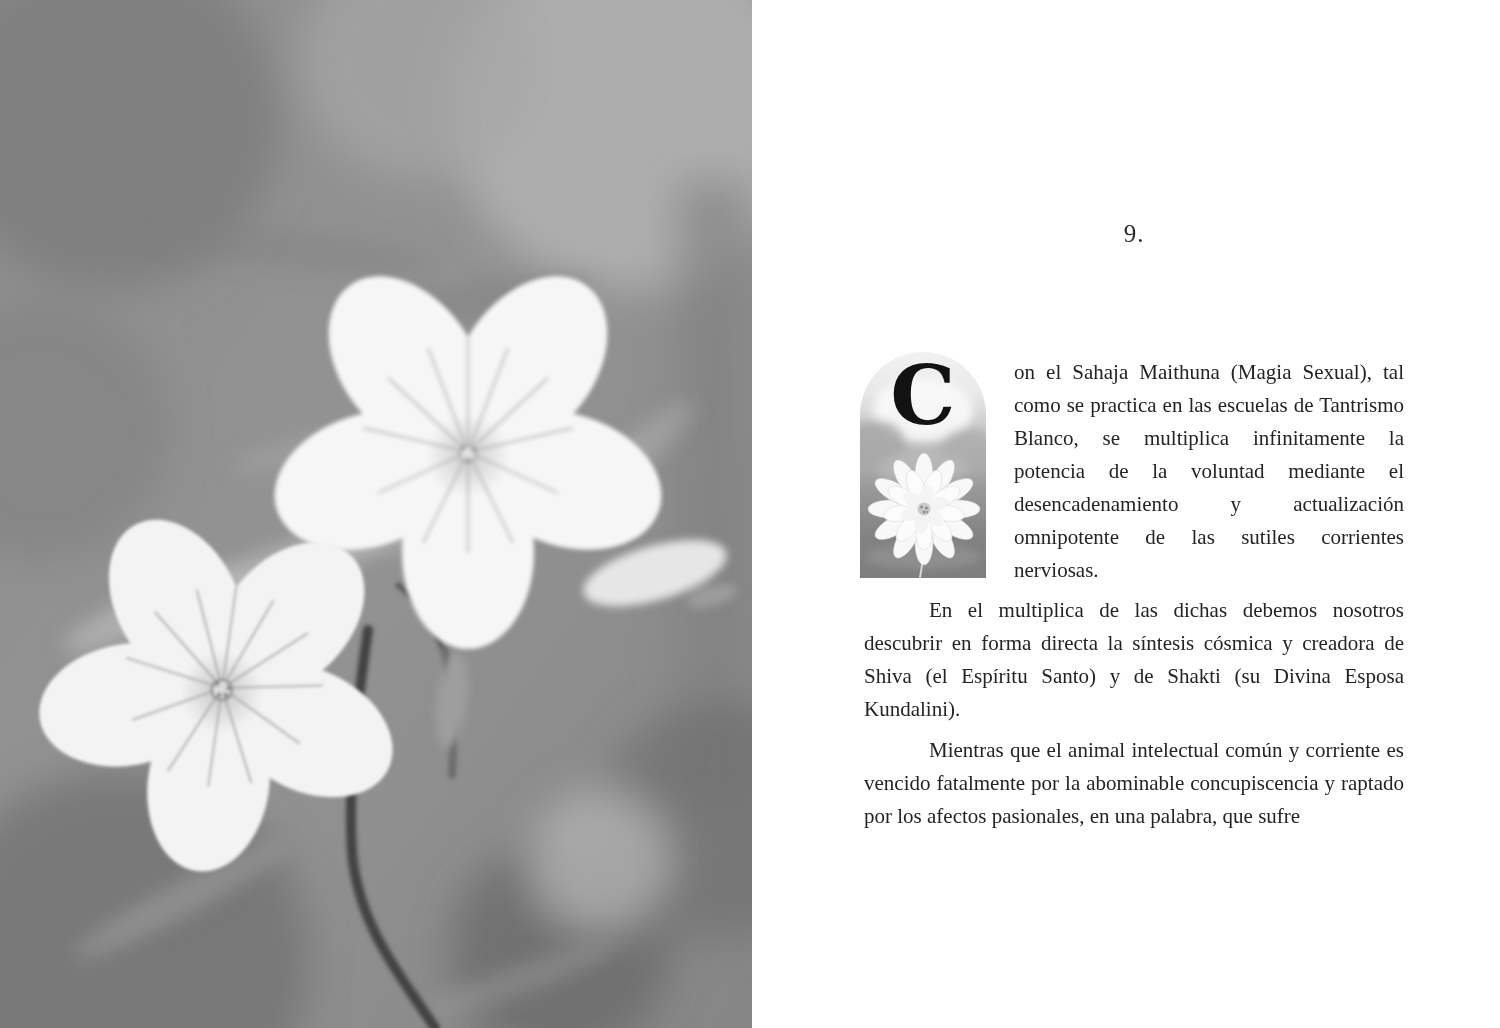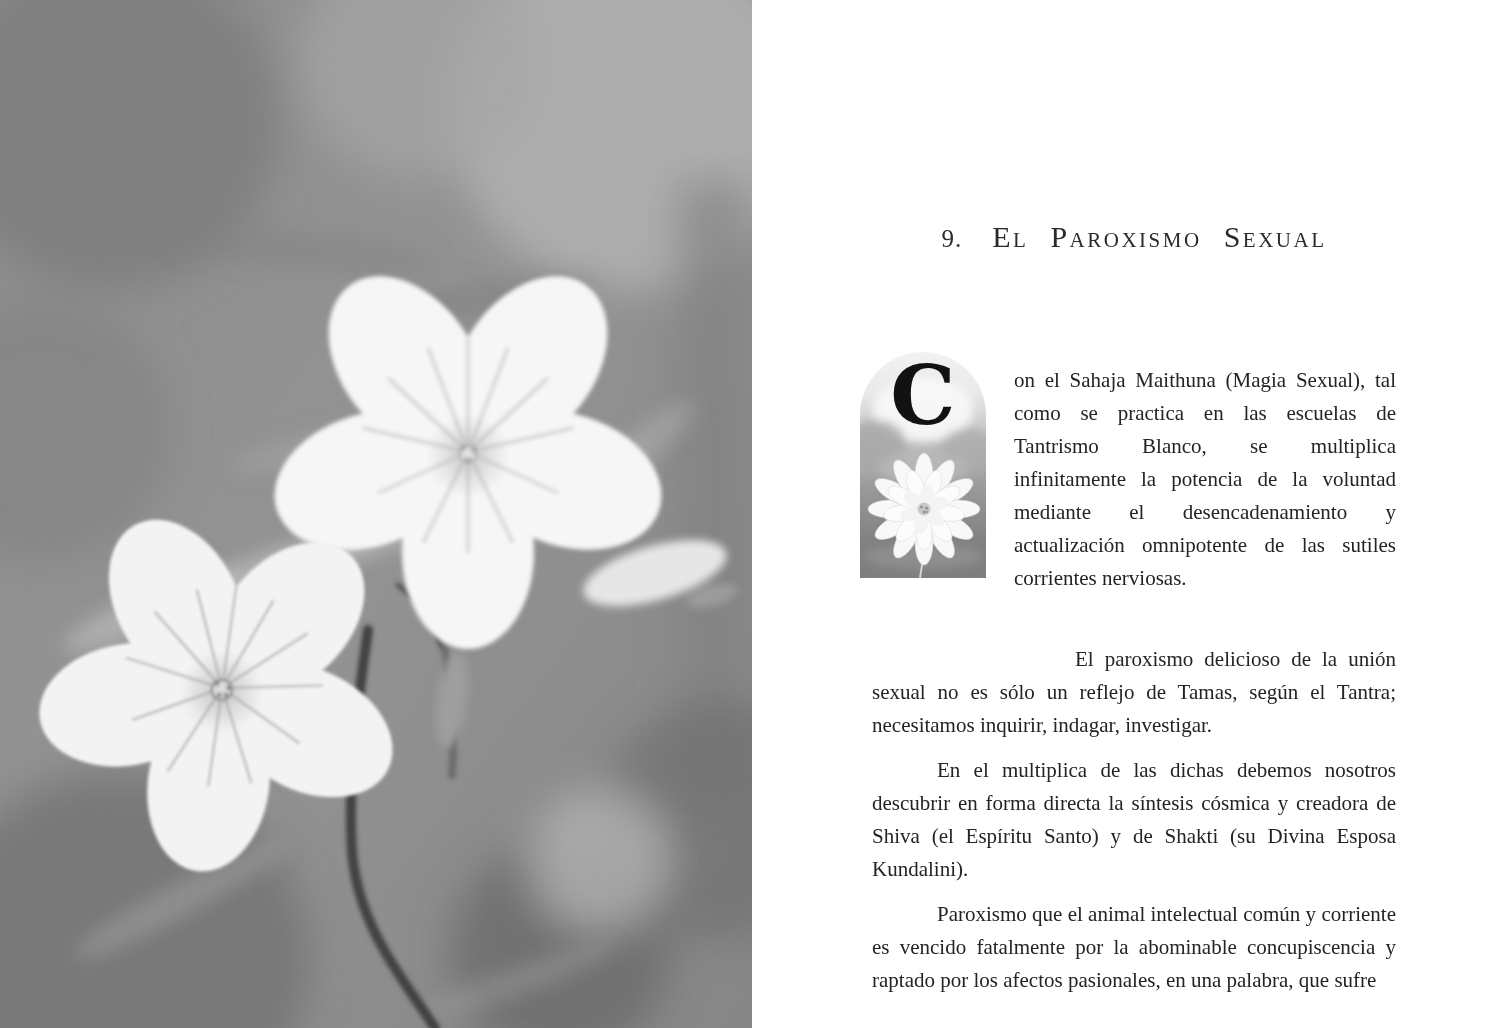--- a/index.html
+++ b/index.html
@@ -18,21 +18,21 @@
   }
   .chap-num{font-size:25px;letter-spacing:1px;}
   .chap-title{
     font-variant:small-caps;font-size:30px;letter-spacing:2.5px;word-spacing:12px;
   }
   .body-col{
     position:absolute;left:860px;top:352px;width:548px;
     font-size:21px;line-height:33px;text-align:justify;color:#242424;
     hyphens:auto;
   }
-  .body-col p{margin:12px;}
+  .body-col p{margin:4px;}
   .p2{clear:left;margin-top:48px !important;text-indent:203px;}
   .p3{margin-top:7px !important;text-indent:65px;}
   .p4{margin-top:8px !important;text-indent:65px;}
   
   .dropcap-fig{
     float:left;width:126px;height:226px;margin:0 28px 14px 0;position:relative;
     border-radius:63px 63px 0 0;overflow:hidden;
   }
   .dropcap-fig svg{position:absolute;left:0;top:0;width:126px;height:226px;}
   .dropcap-letter{
@@ -170,21 +170,20 @@
         <circle cx="-6" cy="-4" r="2.6" fill="#858585"></circle>
         <circle cx="7" cy="-1" r="2.6" fill="#858585"></circle>
         <circle cx="-2" cy="8" r="2.6" fill="#858585"></circle>
         <circle cx="5" cy="7" r="2.6" fill="#858585"></circle>
       </g>
     </svg>
   </div>
 
   <div class="chapter-heading">
     <span class="chap-num">9.</span>
-    <span class="chap-title">El Paroxismo Sexual</span>
   </div>
 
   <div class="body-col">
 
     <figure class="dropcap-fig">
       <svg viewBox="0 0 126 226" preserveAspectRatio="none">
         <defs>
           <linearGradient id="fbg" x1="0" y1="0" x2="0" y2="1">
             <stop offset="0" stop-color="#f2f2f2"></stop>
             <stop offset="0.18" stop-color="#e9e9e9"></stop>
@@ -248,18 +247,17 @@
           <circle cx="-2.5" cy="-2" r="1.5" fill="#8e8e8e"></circle>
           <circle cx="2.5" cy="-1" r="1.5" fill="#8e8e8e"></circle>
           <circle cx="0" cy="3" r="1.5" fill="#8e8e8e"></circle>
           <circle cx="3" cy="3" r="1.2" fill="#9a9a9a"></circle>
         </g>
       </svg>
       <span class="dropcap-letter">C</span>
     </figure>
 
     <p class="p1">on el Sahaja Maithuna (Magia Sexual), tal como se practica en las escuelas de Tantrismo Blanco, se multiplica infinitamente la potencia de la voluntad mediante el desencadenamiento y actualización omnipotente de las sutiles corrientes nerviosas.</p>
-    <p class="p2">El paroxismo delicioso de la unión sexual no es sólo un reflejo de Tamas, según el Tantra; necesitamos inquirir, indagar, investigar.</p>
     <p class="p3">En el multiplica de las dichas debemos nosotros descubrir en forma directa la síntesis cósmica y creadora de Shiva (el Espíritu Santo) y de Shakti (su Divina Esposa Kundalini).</p>
-    <p class="p4">Paroxismo que el animal intelectual común y corriente es vencido fatalmente por la abominable concupiscencia y raptado por los afectos pasionales, en una palabra, que sufre</p>
+    <p class="p4">Mientras que el animal intelectual común y corriente es vencido fatalmente por la abominable concupiscencia y raptado por los afectos pasionales, en una palabra, que sufre</p>
   </div>
 
 </div>
 
 </body></html>

